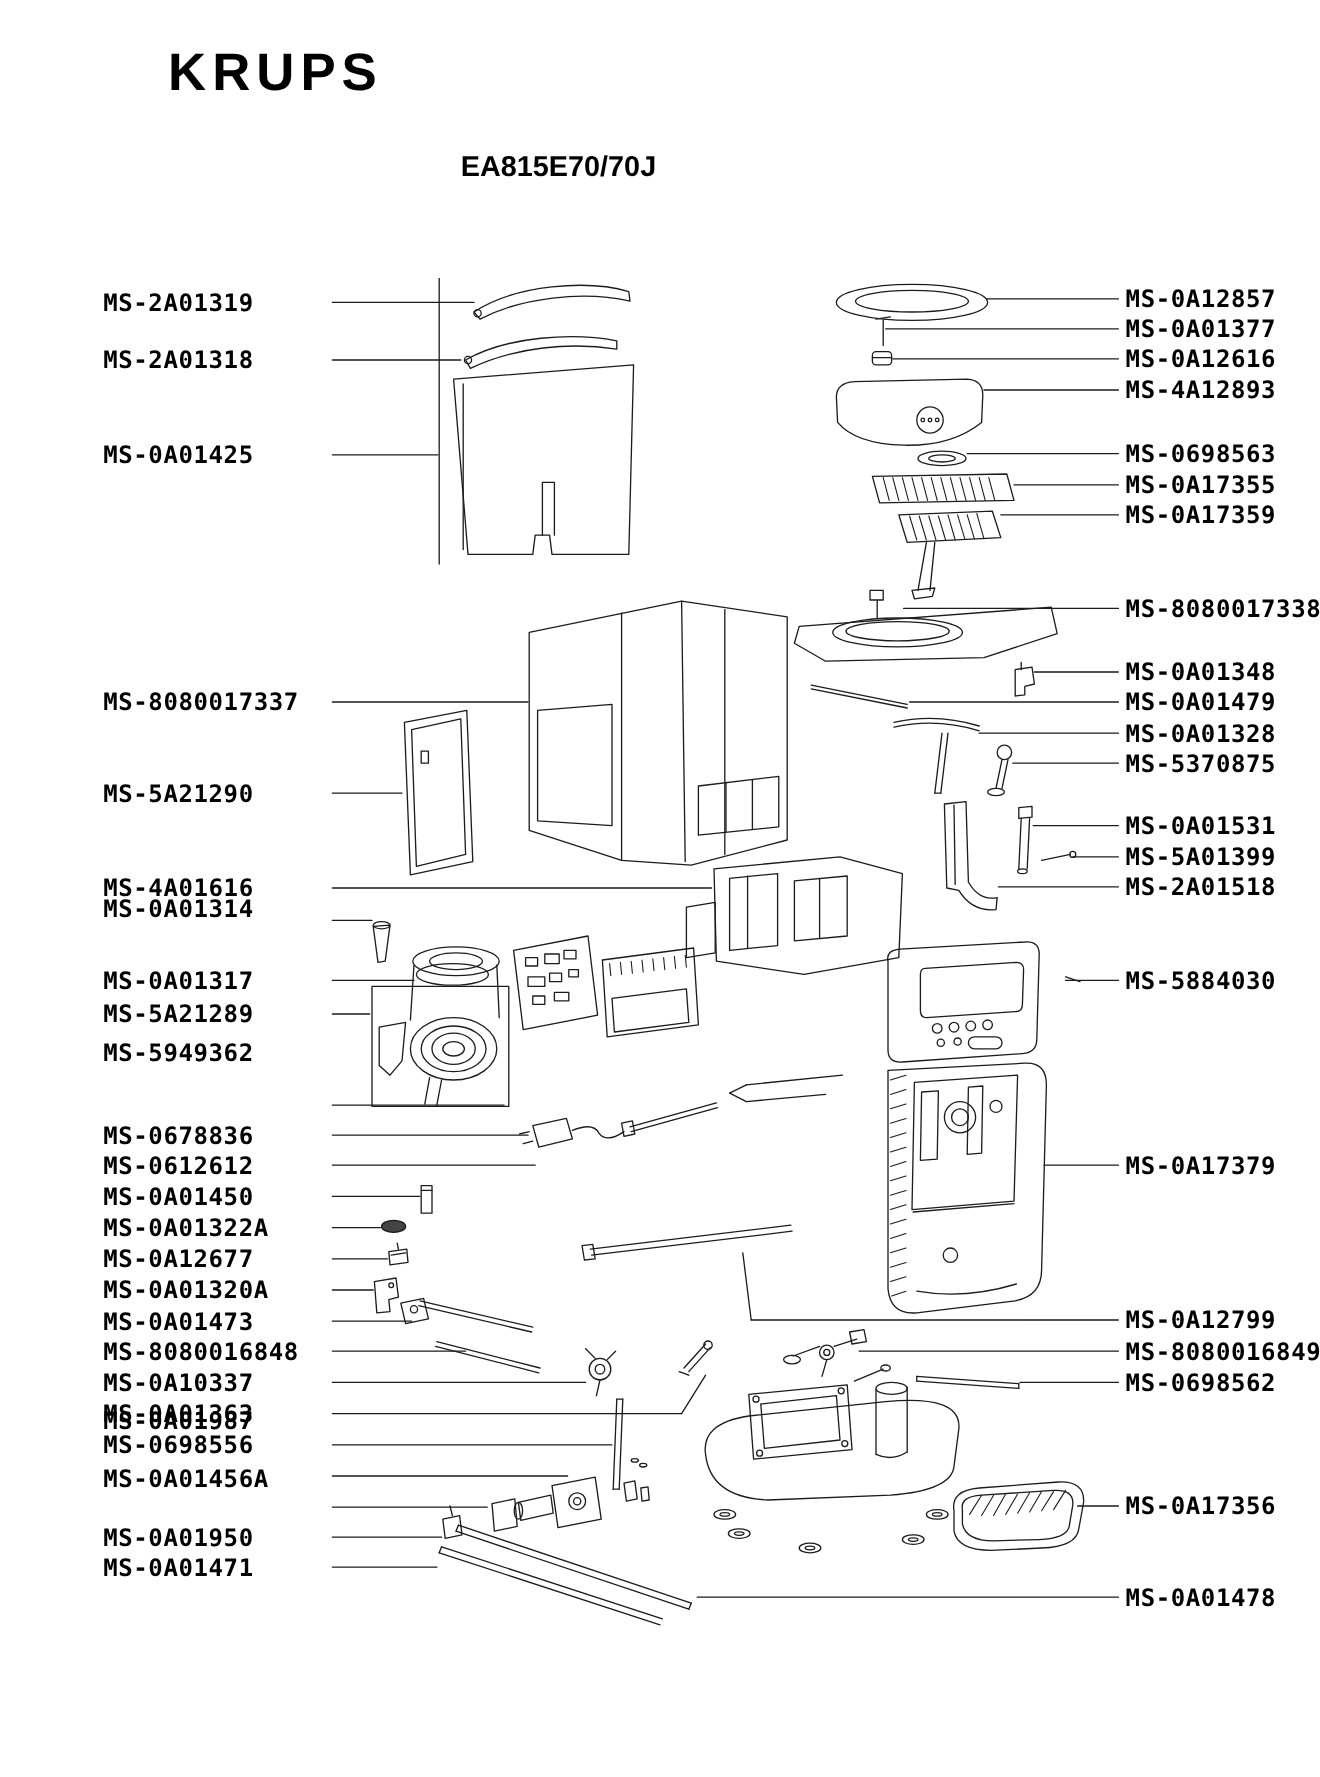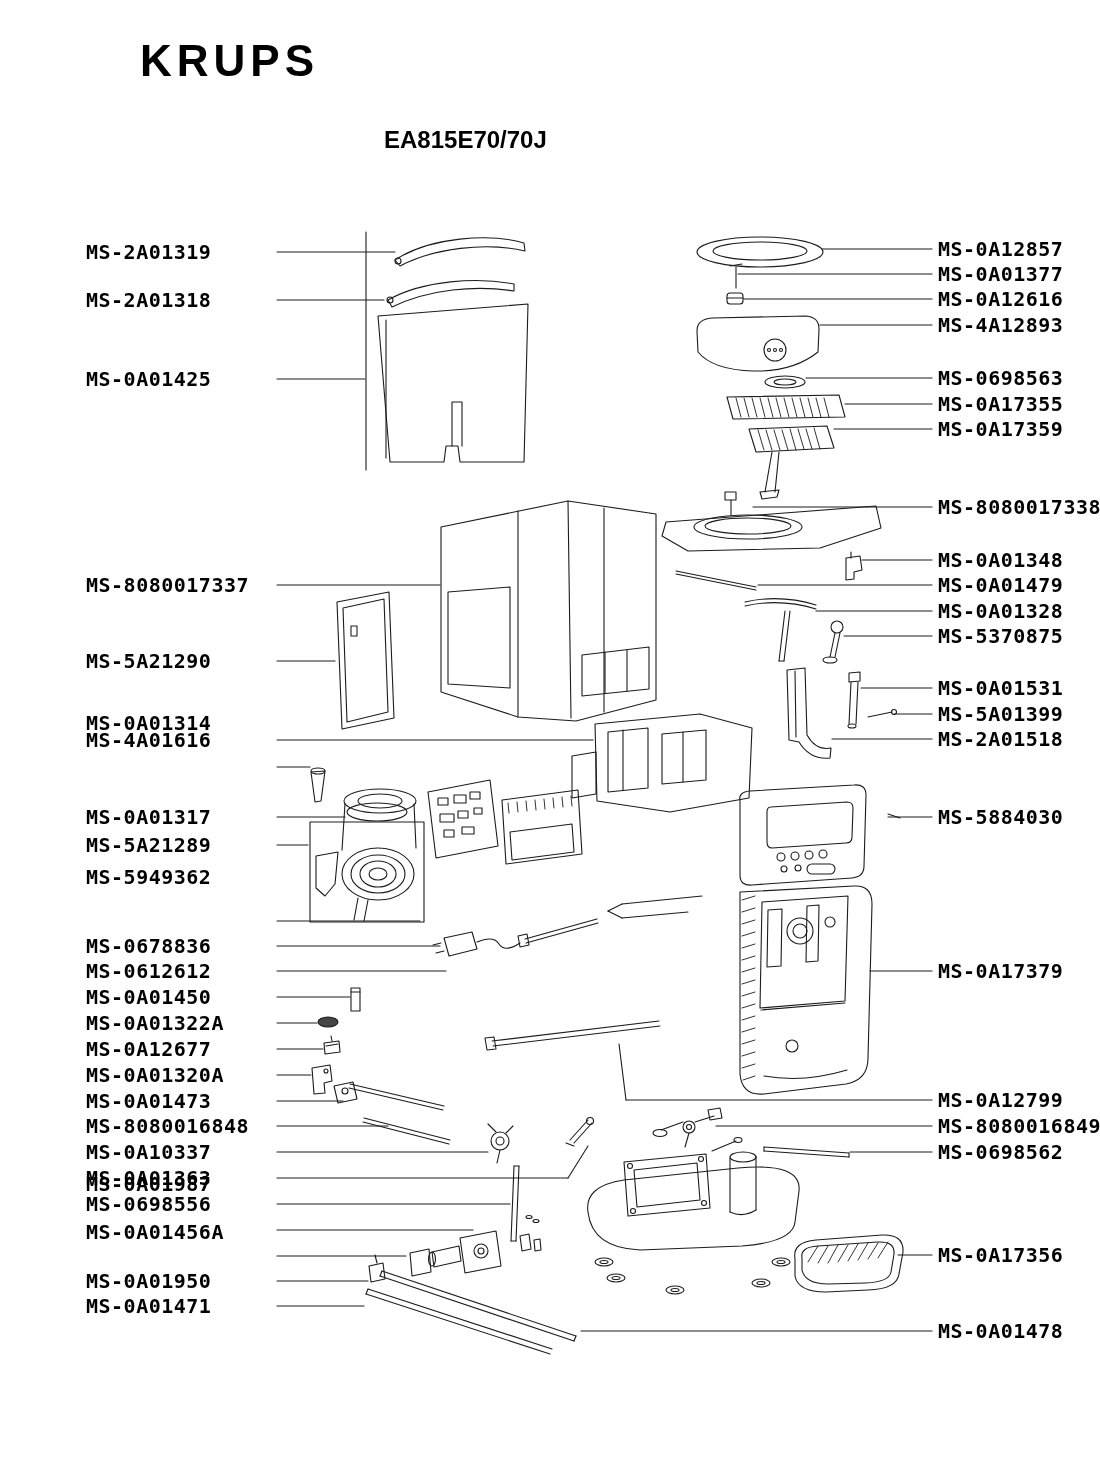--- a/index.html
+++ b/index.html
@@ -478,21 +478,21 @@
     </g>
   </svg>
 
   <div>
     <div class="lbl lbl-left" style="top:241px">MS-2A01319</div>
     <div class="lbl lbl-left" style="top:289px">MS-2A01318</div>
     <div class="lbl lbl-left" style="top:368px">MS-0A01425</div>
     <div class="lbl lbl-left" style="top:574px">MS-8080017337</div>
     <div class="lbl lbl-left" style="top:650px">MS-5A21290</div>
     <div class="lbl lbl-left" style="top:729px">MS-4A01616</div>
-    <div class="lbl lbl-left" style="top:712px">MS-0A01314</div>
+    <div class="lbl lbl-left" style="top:746px">MS-0A01314</div>
     <div class="lbl lbl-left" style="top:806px">MS-0A01317</div>
     <div class="lbl lbl-left" style="top:834px">MS-5A21289</div>
     <div class="lbl lbl-left" style="top:866px">MS-5949362</div>
     <div class="lbl lbl-left" style="top:935px">MS-0678836</div>
     <div class="lbl lbl-left" style="top:960px">MS-0612612</div>
     <div class="lbl lbl-left" style="top:986px">MS-0A01450</div>
     <div class="lbl lbl-left" style="top:1012px">MS-0A01322A</div>
     <div class="lbl lbl-left" style="top:1038px">MS-0A12677</div>
     <div class="lbl lbl-left" style="top:1064px">MS-0A01320A</div>
     <div class="lbl lbl-left" style="top:1090px">MS-0A01473</div>

